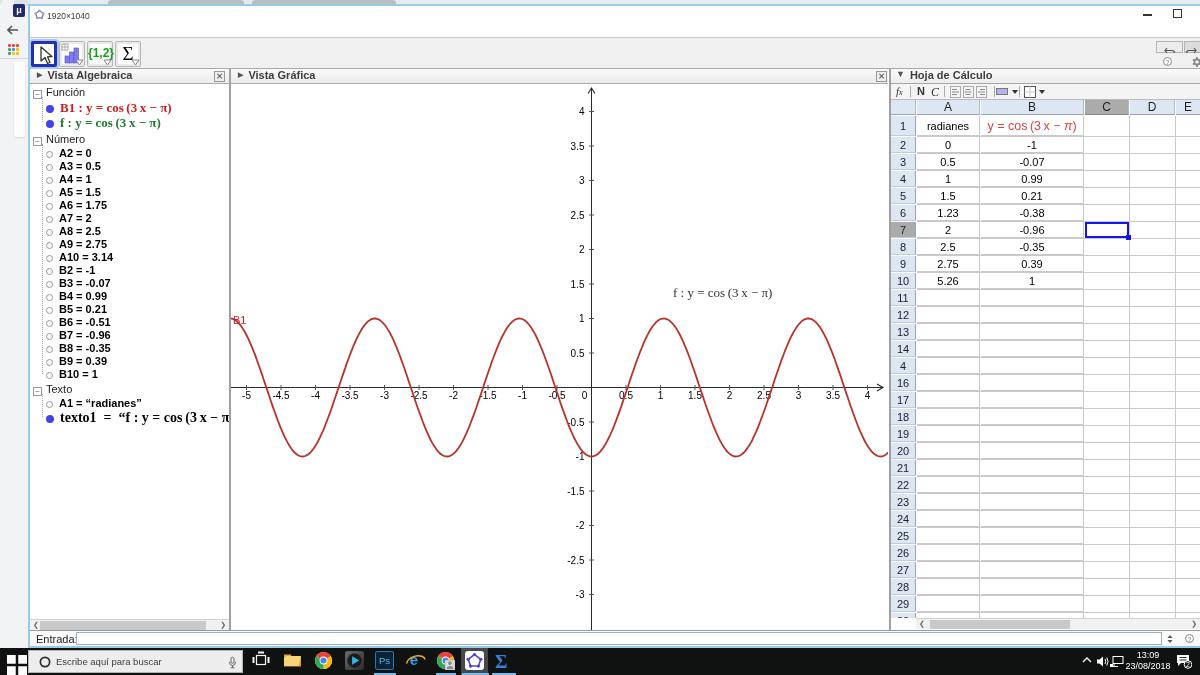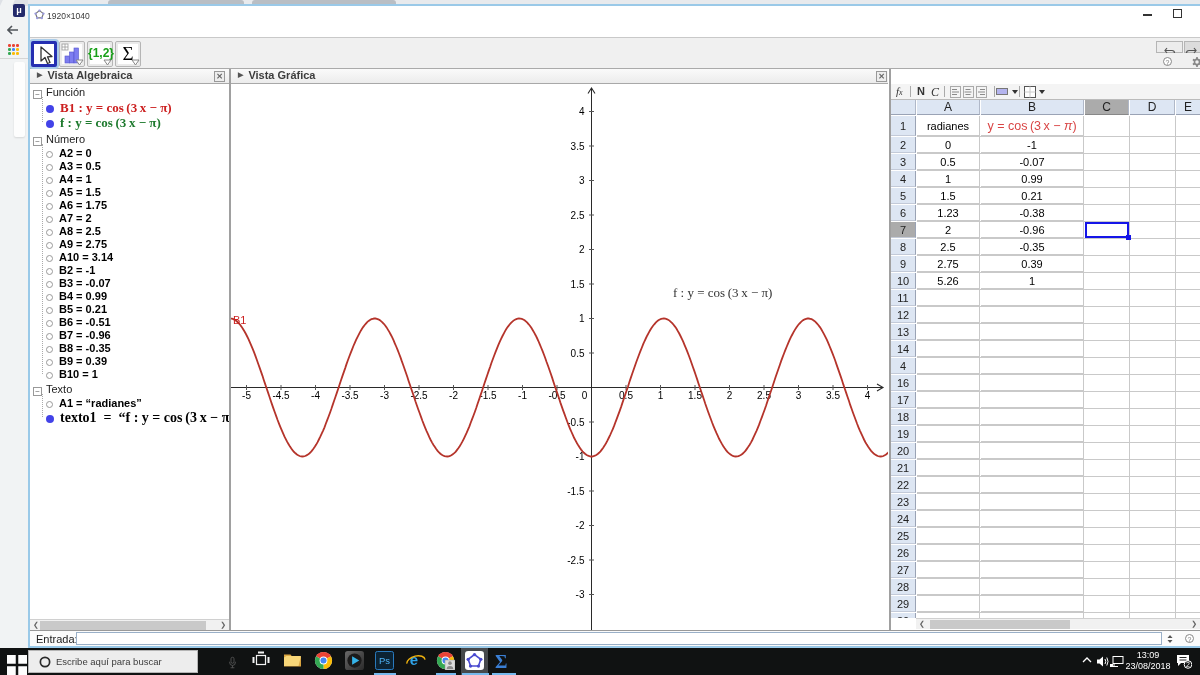--- a/index.html
+++ b/index.html
@@ -62,21 +62,21 @@
 
 .hsb{position:absolute;height:11px;background:#f1f1f1;border-top:1px solid #d0d0d0}
 .hsb .th{position:absolute;top:1px;height:9px;background:#c9c9c9}
 .hsb .ar{position:absolute;top:0;font-size:7px;color:#666;line-height:10px}
 
 #entrada{position:absolute;left:0;top:624px;width:1170px;height:16px;background:#fbfbfb;border-top:1px solid #999}
 #entrada label{position:absolute;left:6px;top:2px;font-size:11px;color:#222}
 #efield{position:absolute;left:46px;top:1px;width:1086px;height:13px;background:#fff;border:1px solid #9ab0c8}
 
 #task{position:absolute;left:0;top:648px;width:1200px;height:27px;background:#101212}
-#search{position:absolute;left:28px;top:2px;width:170px;height:23px;background:#ededed;border:1px solid #b5b5b5;font-size:9.5px;color:#3c3c3c;line-height:21px}
+#search{position:absolute;left:28px;top:2px;width:215px;height:23px;background:#ededed;border:1px solid #b5b5b5;font-size:9.5px;color:#3c3c3c;line-height:21px}
 .tico{position:absolute;top:3px;width:20px;height:20px}
 .ul{position:absolute;top:25px;height:2px;background:#76b9ed}
 #tray{position:absolute;right:0;top:0;height:27px;color:#fff}
 .clk{position:absolute;right:27px;top:2px;width:50px;text-align:center;font-size:9px;color:#fff;line-height:11px}
 </style></head><body>
 
 <div id="tabs" style="position:absolute;left:0;top:0;width:1200px;height:4px;background:#e8eaed">
   <div style="position:absolute;left:108px;top:0;width:136px;height:4px;background:#b9bec4;border-radius:3px 3px 0 0"></div>
   <div style="position:absolute;left:252px;top:0;width:144px;height:4px;background:#b9bec4;border-radius:3px 3px 0 0"></div>
 </div>
@@ -278,20 +278,21 @@
           <text x="353.5" y="65.5" text-anchor="end" font-size="10" fill="#000">3.5</text>
           <text x="353.5" y="31.0" text-anchor="end" font-size="10" fill="#000">4</text>
       <path d="M-0.4,234.5 L1.0,234.7 L2.4,235.2 L3.8,235.8 L5.1,236.8 L6.5,238.0 L7.9,239.4 L9.3,241.0 L10.7,242.9 L12.0,245.0 L13.4,247.3 L14.8,249.8 L16.2,252.5 L17.6,255.3 L18.9,258.4 L20.3,261.6 L21.7,264.9 L23.1,268.4 L24.5,272.1 L25.8,275.8 L27.2,279.7 L28.6,283.6 L30.0,287.6 L31.4,291.6 L32.7,295.7 L34.1,299.9 L35.5,304.0 L36.9,308.1 L38.3,312.3 L39.6,316.3 L41.0,320.4 L42.4,324.4 L43.8,328.3 L45.2,332.1 L46.5,335.8 L47.9,339.4 L49.3,342.9 L50.7,346.2 L52.1,349.4 L53.4,352.4 L54.8,355.2 L56.2,357.9 L57.6,360.3 L59.0,362.6 L60.3,364.6 L61.7,366.4 L63.1,368.0 L64.5,369.3 L65.9,370.5 L67.2,371.3 L68.6,372.0 L70.0,372.4 L71.4,372.5 L72.8,372.4 L74.1,372.0 L75.5,371.4 L76.9,370.6 L78.3,369.5 L79.7,368.2 L81.0,366.6 L82.4,364.8 L83.8,362.8 L85.2,360.6 L86.6,358.2 L87.9,355.5 L89.3,352.7 L90.7,349.7 L92.1,346.6 L93.5,343.3 L94.8,339.8 L96.2,336.2 L97.6,332.5 L99.0,328.7 L100.4,324.8 L101.7,320.9 L103.1,316.8 L104.5,312.7 L105.9,308.6 L107.3,304.5 L108.6,300.4 L110.0,296.2 L111.4,292.1 L112.8,288.1 L114.2,284.1 L115.5,280.1 L116.9,276.3 L118.3,272.5 L119.7,268.9 L121.1,265.4 L122.4,262.0 L123.8,258.8 L125.2,255.7 L126.6,252.8 L128.0,250.1 L129.3,247.6 L130.7,245.2 L132.1,243.1 L133.5,241.2 L134.9,239.6 L136.2,238.1 L137.6,236.9 L139.0,235.9 L140.4,235.2 L141.8,234.8 L143.1,234.5 L144.5,234.5 L145.9,234.8 L147.3,235.3 L148.7,236.1 L150.0,237.1 L151.4,238.3 L152.8,239.8 L154.2,241.5 L155.6,243.4 L156.9,245.6 L158.3,247.9 L159.7,250.5 L161.1,253.2 L162.5,256.2 L163.8,259.3 L165.2,262.5 L166.6,265.9 L168.0,269.5 L169.4,273.1 L170.7,276.9 L172.1,280.7 L173.5,284.7 L174.9,288.7 L176.3,292.8 L177.6,296.9 L179.0,301.0 L180.4,305.2 L181.8,309.3 L183.2,313.4 L184.5,317.5 L185.9,321.5 L187.3,325.5 L188.7,329.3 L190.1,333.1 L191.4,336.8 L192.8,340.4 L194.2,343.8 L195.6,347.1 L197.0,350.2 L198.3,353.2 L199.7,356.0 L201.1,358.6 L202.5,361.0 L203.9,363.1 L205.2,365.1 L206.6,366.9 L208.0,368.4 L209.4,369.7 L210.8,370.7 L212.1,371.5 L213.5,372.1 L214.9,372.4 L216.3,372.5 L217.7,372.3 L219.0,371.9 L220.4,371.2 L221.8,370.3 L223.2,369.1 L224.6,367.8 L225.9,366.1 L227.3,364.3 L228.7,362.2 L230.1,359.9 L231.5,357.4 L232.8,354.8 L234.2,351.9 L235.6,348.9 L237.0,345.7 L238.4,342.3 L239.7,338.8 L241.1,335.2 L242.5,331.5 L243.9,327.7 L245.3,323.7 L246.6,319.7 L248.0,315.7 L249.4,311.6 L250.8,307.5 L252.2,303.3 L253.5,299.2 L254.9,295.1 L256.3,291.0 L257.7,286.9 L259.1,283.0 L260.4,279.0 L261.8,275.2 L263.2,271.5 L264.6,267.9 L266.0,264.4 L267.3,261.1 L268.7,257.9 L270.1,254.9 L271.5,252.0 L272.9,249.3 L274.2,246.9 L275.6,244.6 L277.0,242.6 L278.4,240.7 L279.8,239.1 L281.1,237.8 L282.5,236.6 L283.9,235.7 L285.3,235.1 L286.7,234.7 L288.0,234.5 L289.4,234.6 L290.8,234.9 L292.2,235.5 L293.6,236.3 L294.9,237.4 L296.3,238.7 L297.7,240.3 L299.1,242.0 L300.5,244.0 L301.8,246.2 L303.2,248.6 L304.6,251.2 L306.0,254.0 L307.4,257.0 L308.7,260.2 L310.1,263.5 L311.5,266.9 L312.9,270.5 L314.3,274.2 L315.6,278.0 L317.0,281.8 L318.4,285.8 L319.8,289.8 L321.2,293.9 L322.5,298.0 L323.9,302.2 L325.3,306.3 L326.7,310.4 L328.1,314.5 L329.4,318.6 L330.8,322.6 L332.2,326.6 L333.6,330.4 L335.0,334.2 L336.3,337.8 L337.7,341.4 L339.1,344.8 L340.5,348.0 L341.9,351.1 L343.2,354.0 L344.6,356.7 L346.0,359.3 L347.4,361.6 L348.8,363.7 L350.1,365.6 L351.5,367.3 L352.9,368.8 L354.3,370.0 L355.7,371.0 L357.0,371.7 L358.4,372.2 L359.8,372.5 L361.2,372.5 L362.6,372.2 L363.9,371.7 L365.3,371.0 L366.7,370.0 L368.1,368.8 L369.5,367.3 L370.8,365.6 L372.2,363.7 L373.6,361.6 L375.0,359.3 L376.4,356.7 L377.7,354.0 L379.1,351.1 L380.5,348.0 L381.9,344.8 L383.3,341.4 L384.6,337.8 L386.0,334.2 L387.4,330.4 L388.8,326.6 L390.2,322.6 L391.5,318.6 L392.9,314.5 L394.3,310.4 L395.7,306.3 L397.1,302.2 L398.4,298.0 L399.8,293.9 L401.2,289.8 L402.6,285.8 L404.0,281.8 L405.3,278.0 L406.7,274.2 L408.1,270.5 L409.5,266.9 L410.9,263.5 L412.2,260.2 L413.6,257.0 L415.0,254.0 L416.4,251.2 L417.8,248.6 L419.1,246.2 L420.5,244.0 L421.9,242.0 L423.3,240.3 L424.7,238.7 L426.0,237.4 L427.4,236.3 L428.8,235.5 L430.2,234.9 L431.6,234.6 L432.9,234.5 L434.3,234.7 L435.7,235.1 L437.1,235.7 L438.5,236.6 L439.8,237.8 L441.2,239.1 L442.6,240.7 L444.0,242.6 L445.4,244.6 L446.7,246.9 L448.1,249.3 L449.5,252.0 L450.9,254.9 L452.3,257.9 L453.6,261.1 L455.0,264.4 L456.4,267.9 L457.8,271.5 L459.2,275.2 L460.5,279.0 L461.9,283.0 L463.3,286.9 L464.7,291.0 L466.1,295.1 L467.4,299.2 L468.8,303.3 L470.2,307.5 L471.6,311.6 L473.0,315.7 L474.3,319.7 L475.7,323.7 L477.1,327.7 L478.5,331.5 L479.9,335.2 L481.2,338.8 L482.6,342.3 L484.0,345.7 L485.4,348.9 L486.8,351.9 L488.1,354.8 L489.5,357.4 L490.9,359.9 L492.3,362.2 L493.7,364.3 L495.0,366.1 L496.4,367.8 L497.8,369.1 L499.2,370.3 L500.6,371.2 L501.9,371.9 L503.3,372.3 L504.7,372.5 L506.1,372.4 L507.5,372.1 L508.8,371.5 L510.2,370.7 L511.6,369.7 L513.0,368.4 L514.4,366.9 L515.7,365.1 L517.1,363.1 L518.5,361.0 L519.9,358.6 L521.3,356.0 L522.6,353.2 L524.0,350.2 L525.4,347.1 L526.8,343.8 L528.2,340.4 L529.5,336.8 L530.9,333.1 L532.3,329.3 L533.7,325.5 L535.1,321.5 L536.4,317.5 L537.8,313.4 L539.2,309.3 L540.6,305.2 L542.0,301.0 L543.3,296.9 L544.7,292.8 L546.1,288.7 L547.5,284.7 L548.9,280.7 L550.2,276.9 L551.6,273.1 L553.0,269.5 L554.4,265.9 L555.8,262.5 L557.1,259.3 L558.5,256.2 L559.9,253.2 L561.3,250.5 L562.7,247.9 L564.0,245.6 L565.4,243.4 L566.8,241.5 L568.2,239.8 L569.6,238.3 L570.9,237.1 L572.3,236.1 L573.7,235.3 L575.1,234.8 L576.5,234.5 L577.8,234.5 L579.2,234.8 L580.6,235.2 L582.0,235.9 L583.4,236.9 L584.7,238.1 L586.1,239.6 L587.5,241.2 L588.9,243.1 L590.3,245.2 L591.6,247.6 L593.0,250.1 L594.4,252.8 L595.8,255.7 L597.2,258.8 L598.5,262.0 L599.9,265.4 L601.3,268.9 L602.7,272.5 L604.1,276.3 L605.4,280.1 L606.8,284.1 L608.2,288.1 L609.6,292.1 L611.0,296.2 L612.3,300.4 L613.7,304.5 L615.1,308.6 L616.5,312.7 L617.9,316.8 L619.2,320.9 L620.6,324.8 L622.0,328.7 L623.4,332.5 L624.8,336.2 L626.1,339.8 L627.5,343.3 L628.9,346.6 L630.3,349.7 L631.7,352.7 L633.0,355.5 L634.4,358.2 L635.8,360.6 L637.2,362.8 L638.6,364.8 L639.9,366.6 L641.3,368.2 L642.7,369.5 L644.1,370.6 L645.5,371.4 L646.8,372.0 L648.2,372.4 L649.6,372.5 L651.0,372.4 L652.4,372.0 L653.7,371.3 L655.1,370.5 L656.5,369.3 L657.9,368.0" fill="none" stroke="#b5342b" stroke-width="1.8"></path>
       <text x="2" y="240" font-size="11" fill="#cc2020">B1</text>
       <text x="442" y="213" font-size="13" fill="#333" font-family="Liberation Serif,serif">f : y = cos (3 x − π)</text>
     </svg>
   </div>
   <div class="vdiv" style="left:859px"></div>
 
   <div id="sheet">
+    <div class="phead" style="left:0;width:309px"><span class="tri" style="margin-left:5px;font-size:9px">▼</span>Hoja de Cálculo</div>
     <div id="fxbar">
       <i style="position:absolute;left:5px;top:1px;font-family:'Liberation Serif',serif;font-size:11px">f<span style="font-size:8px">x</span></i>
       <div style="position:absolute;left:19px;top:2px;width:1px;height:11px;background:#aaa"></div>
       <b style="position:absolute;left:26px;top:1px">N</b>
       <i style="position:absolute;left:40px;top:1px;font-family:'Liberation Serif',serif;font-size:12px">C</i>
       <div style="position:absolute;left:53px;top:2px;width:1px;height:11px;background:#aaa"></div>
       <svg width="40" height="12" style="position:absolute;left:59px;top:2px">
             <g fill="none" stroke="#aaa">
               <rect x="0.5" y="0.5" width="10" height="11"></rect>
               <rect x="13.5" y="0.5" width="10" height="11"></rect>

